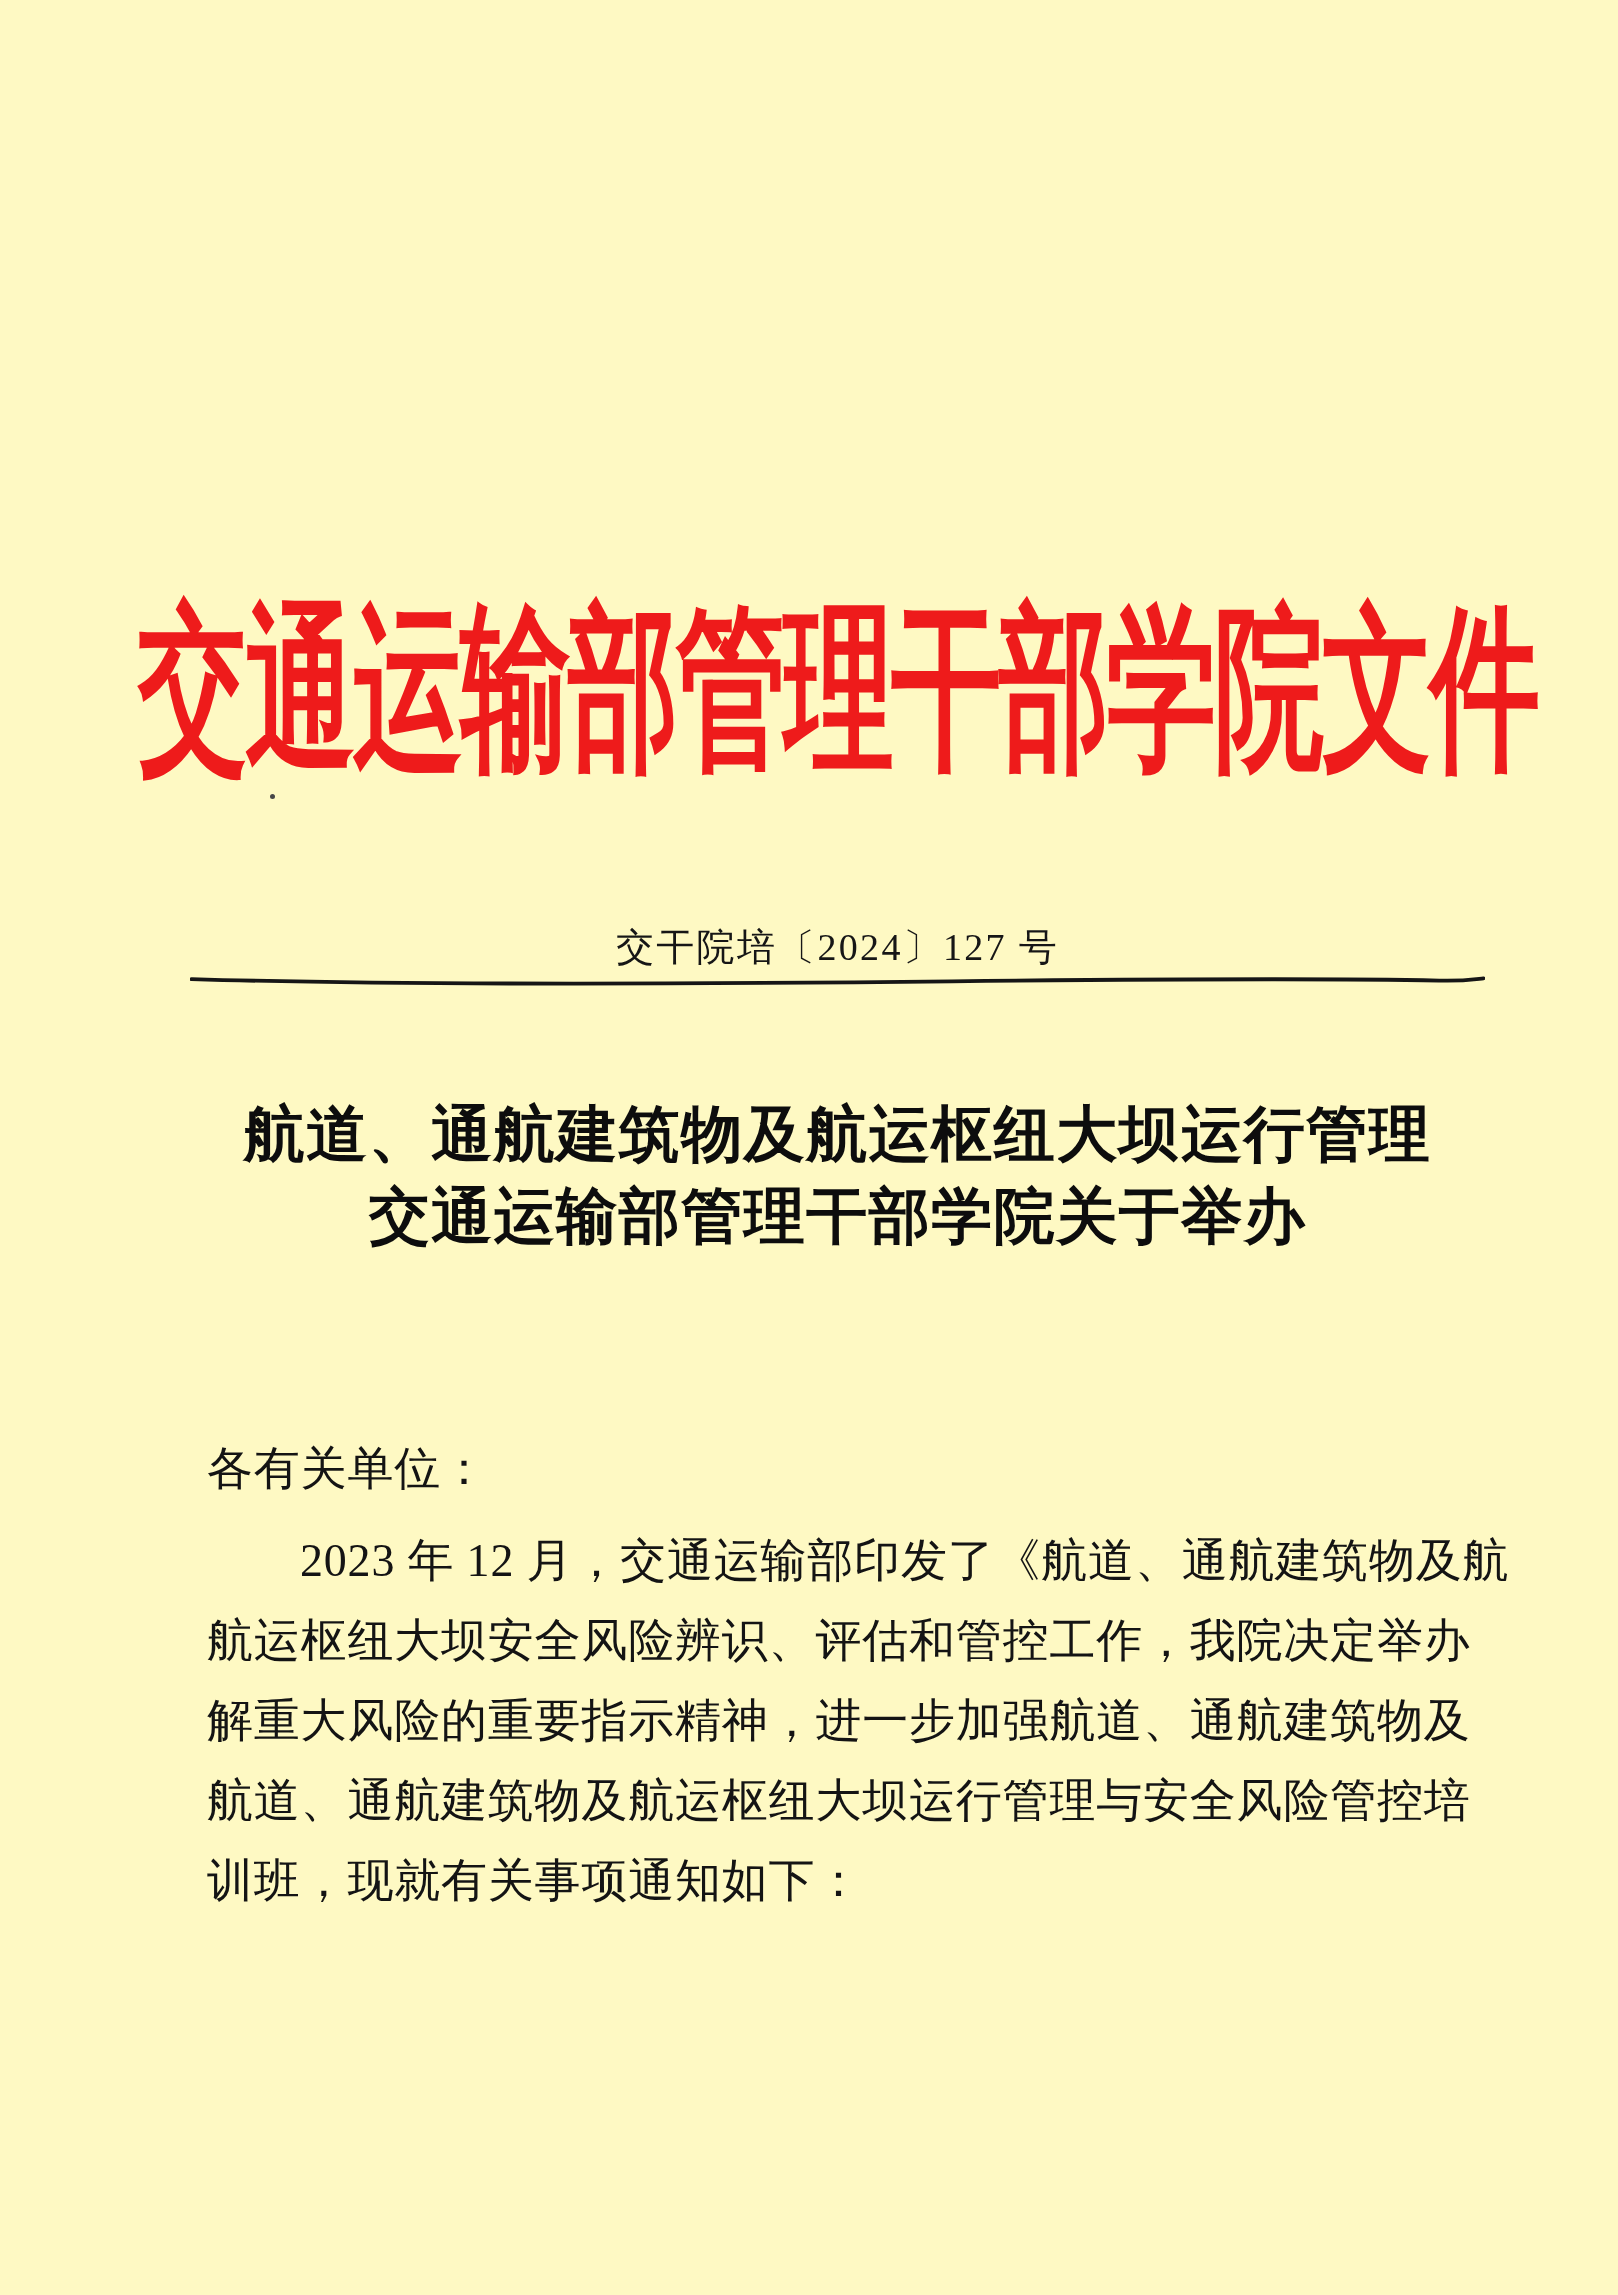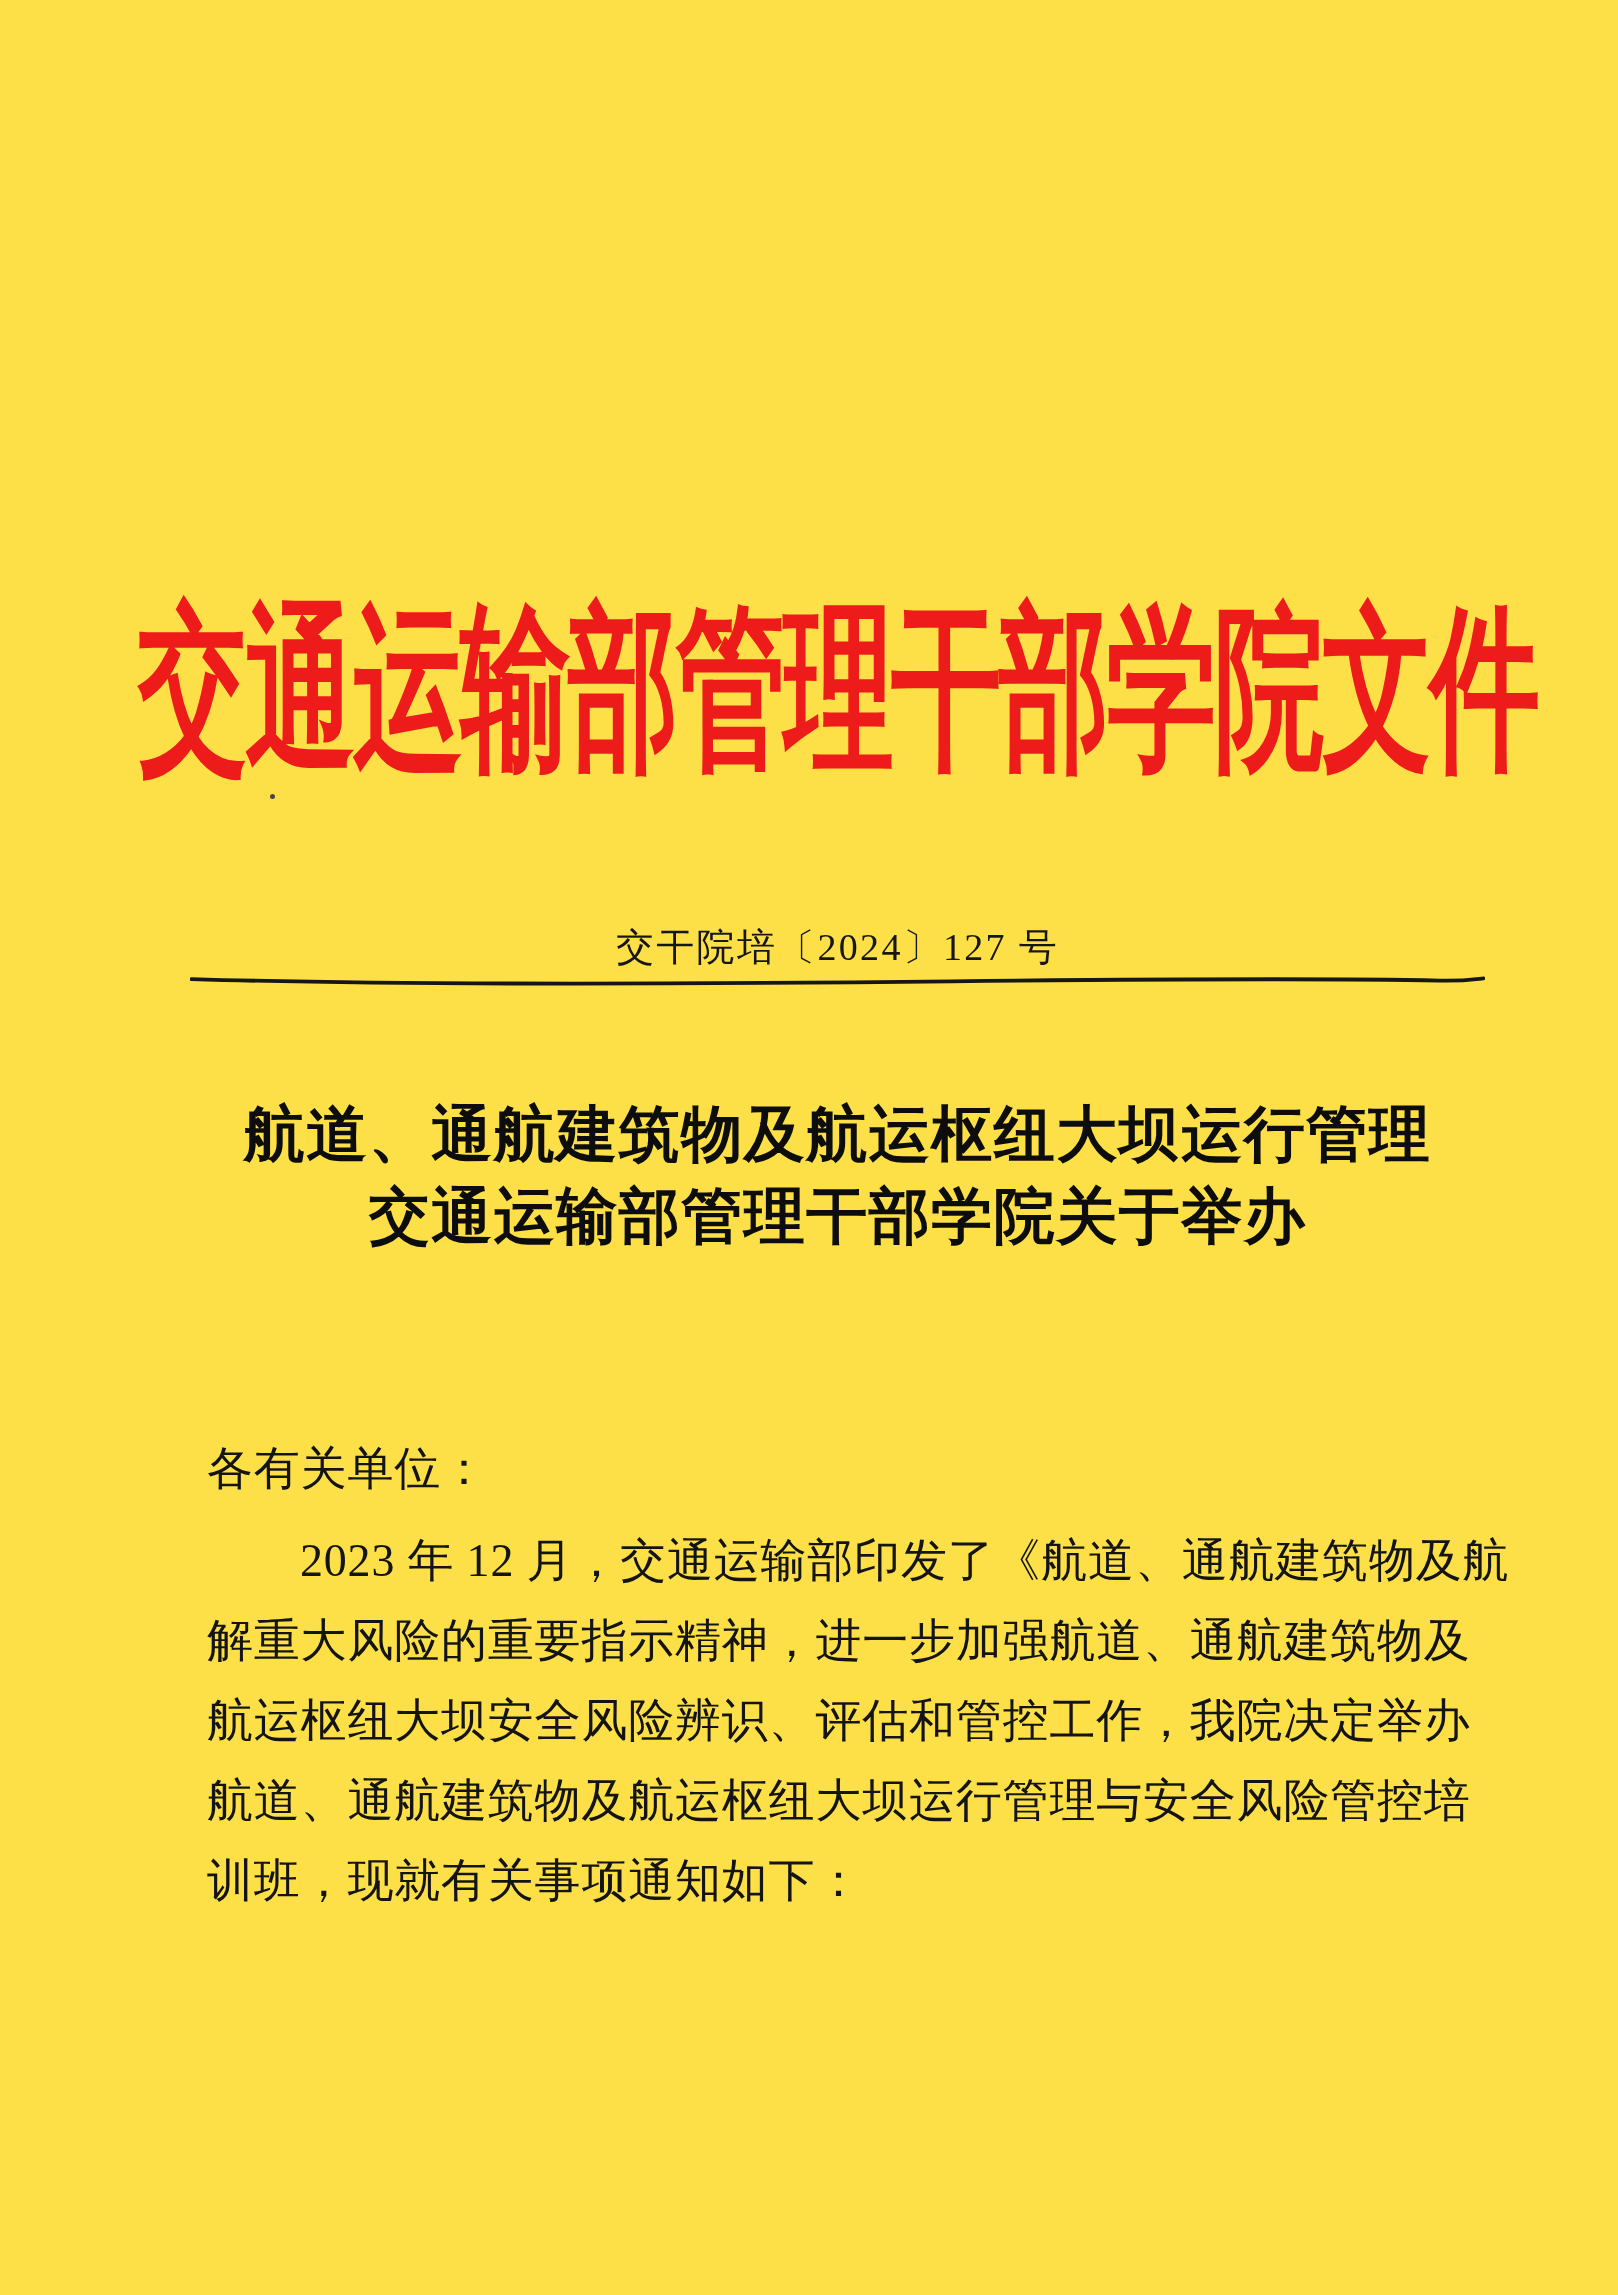--- a/index.html
+++ b/index.html
@@ -1,20 +1,20 @@
 <!DOCTYPE html>
 <html style="font-size:12.2px"><head>
 <meta charset="utf-8">
 <style>
   html, body { margin: 0; padding: 0; background: #ffffff; }
   .page {
     position: relative;
     width: 1618px;
     height: 2295px;
-    background: #fde047;
+    background: #fef9c3;
     font-family: "Liberation Serif", "DejaVu Serif", serif;
     color: #121212;
     overflow: hidden;
   }
 
   
   .masthead {
     position: absolute;
     top: 570px;
     left: 0;
@@ -123,21 +123,21 @@
 
   <div class="notice-title">
     <div class="t-line">航道、通航建筑物及航运枢纽大坝运行管理</div>
     <div class="t-line">交通运输部管理干部学院关于举办</div>
   </div>
 
   <div class="body-text">
     <div class="salutation">各有关单位：</div>
     <div class="paragraph">
       <div class="p-line first">2023 年 12 月，交通运输部印发了《航道、通航建筑物及航</div>
+      <div class="p-line">航运枢纽大坝安全风险辨识、评估和管控工作，我院决定举办</div>
       <div class="p-line">解重大风险的重要指示精神，进一步加强航道、通航建筑物及</div>
-      <div class="p-line">航运枢纽大坝安全风险辨识、评估和管控工作，我院决定举办</div>
       <div class="p-line">航道、通航建筑物及航运枢纽大坝运行管理与安全风险管控培</div>
       <div class="p-line">训班，现就有关事项通知如下：</div>
     </div>
   </div>
 
 </div>
 
 
 </body></html>

